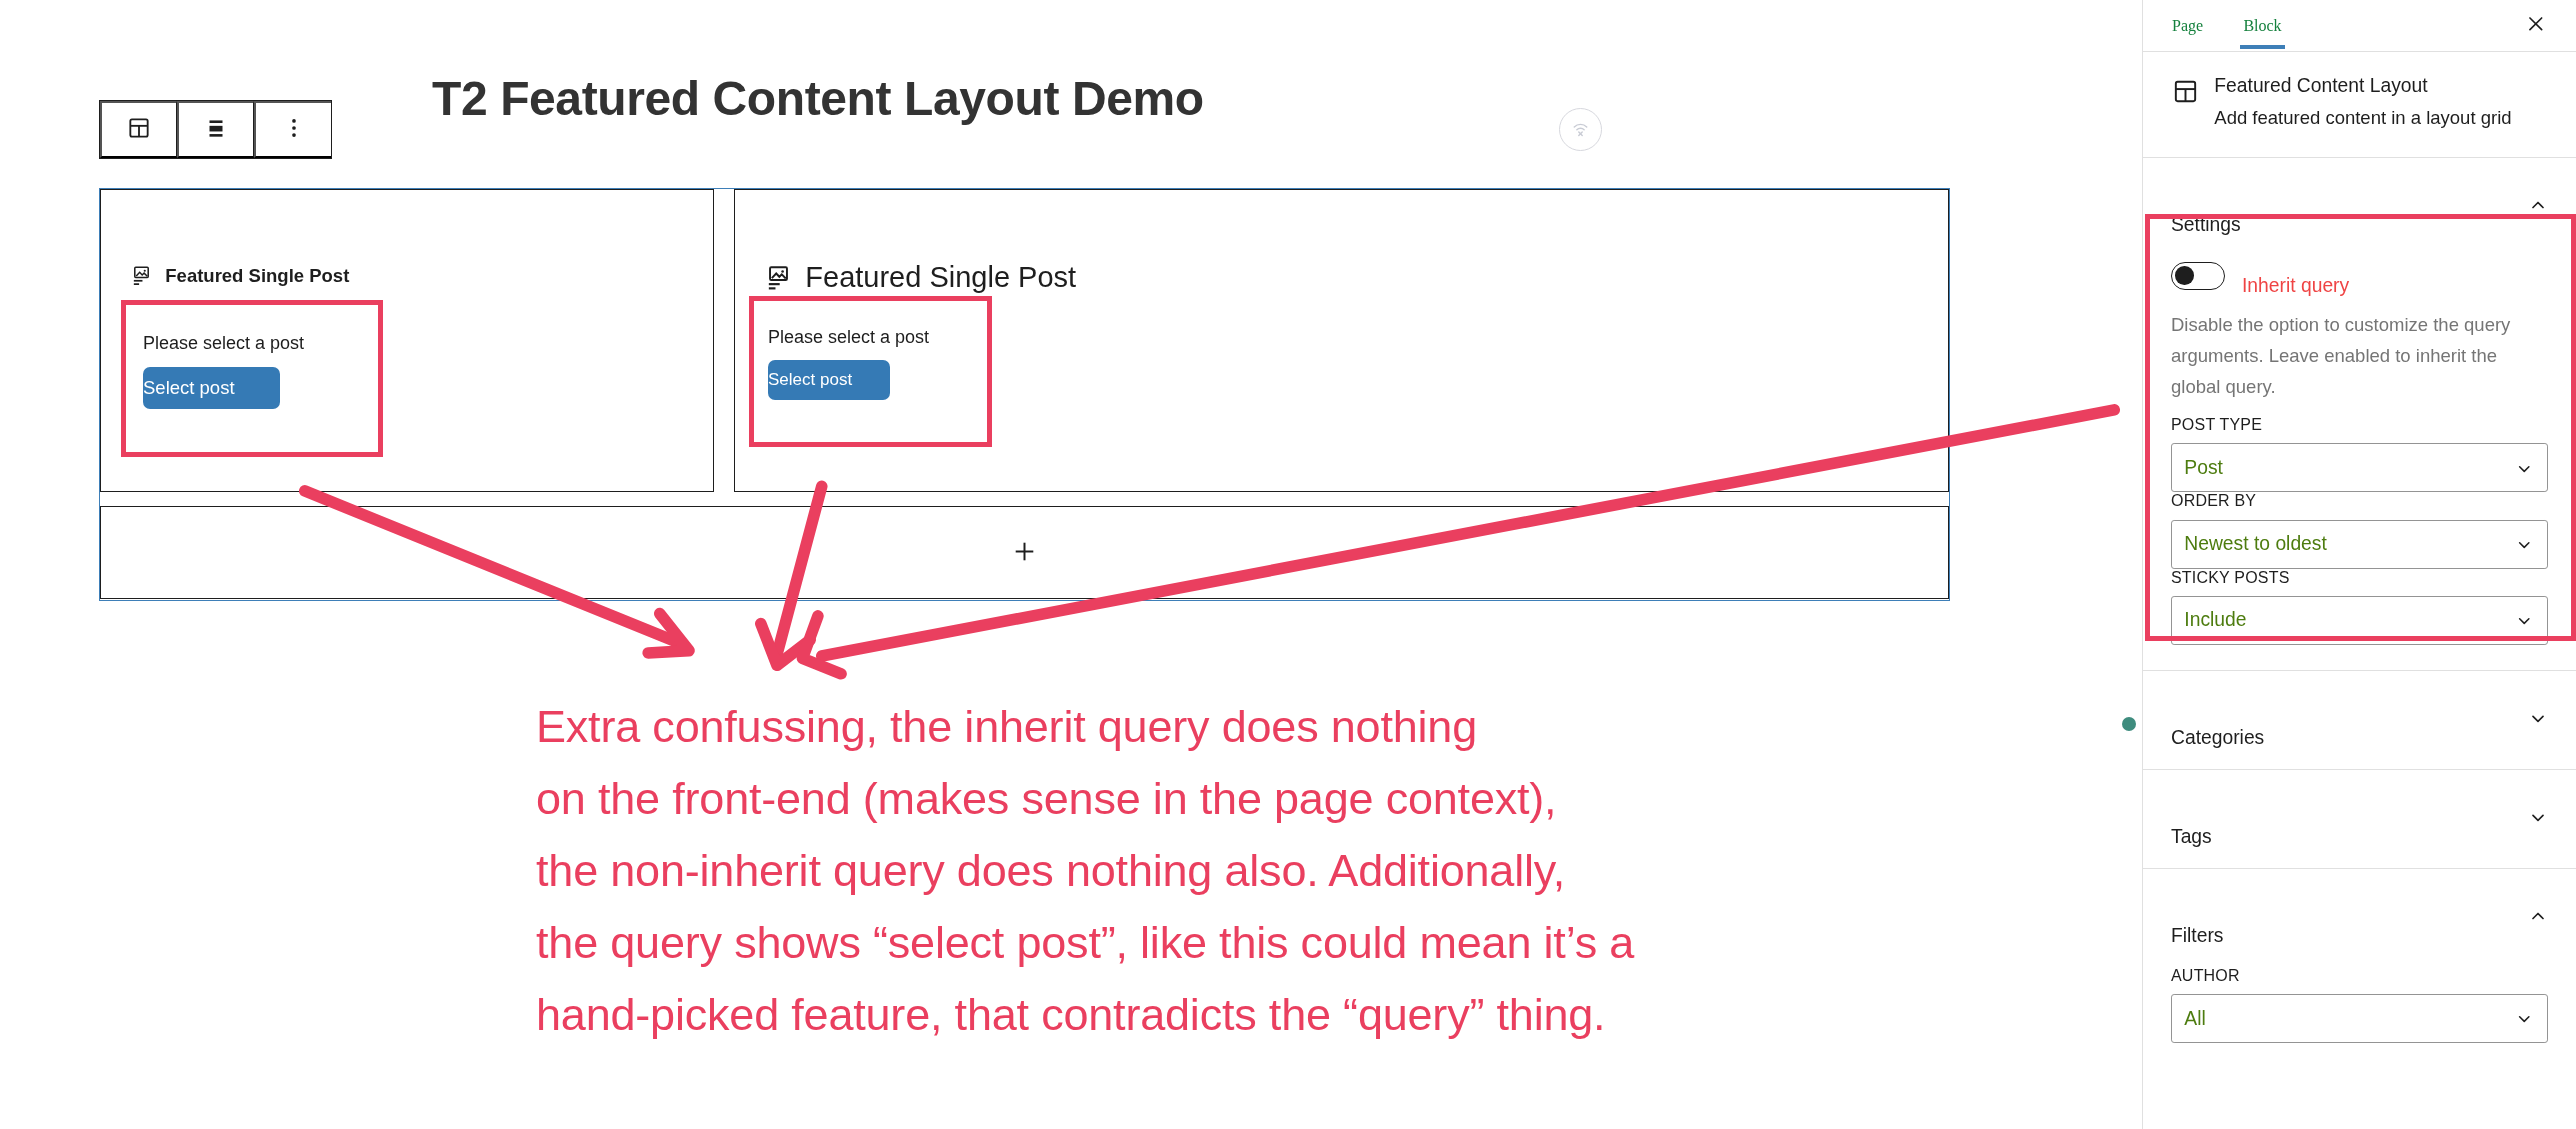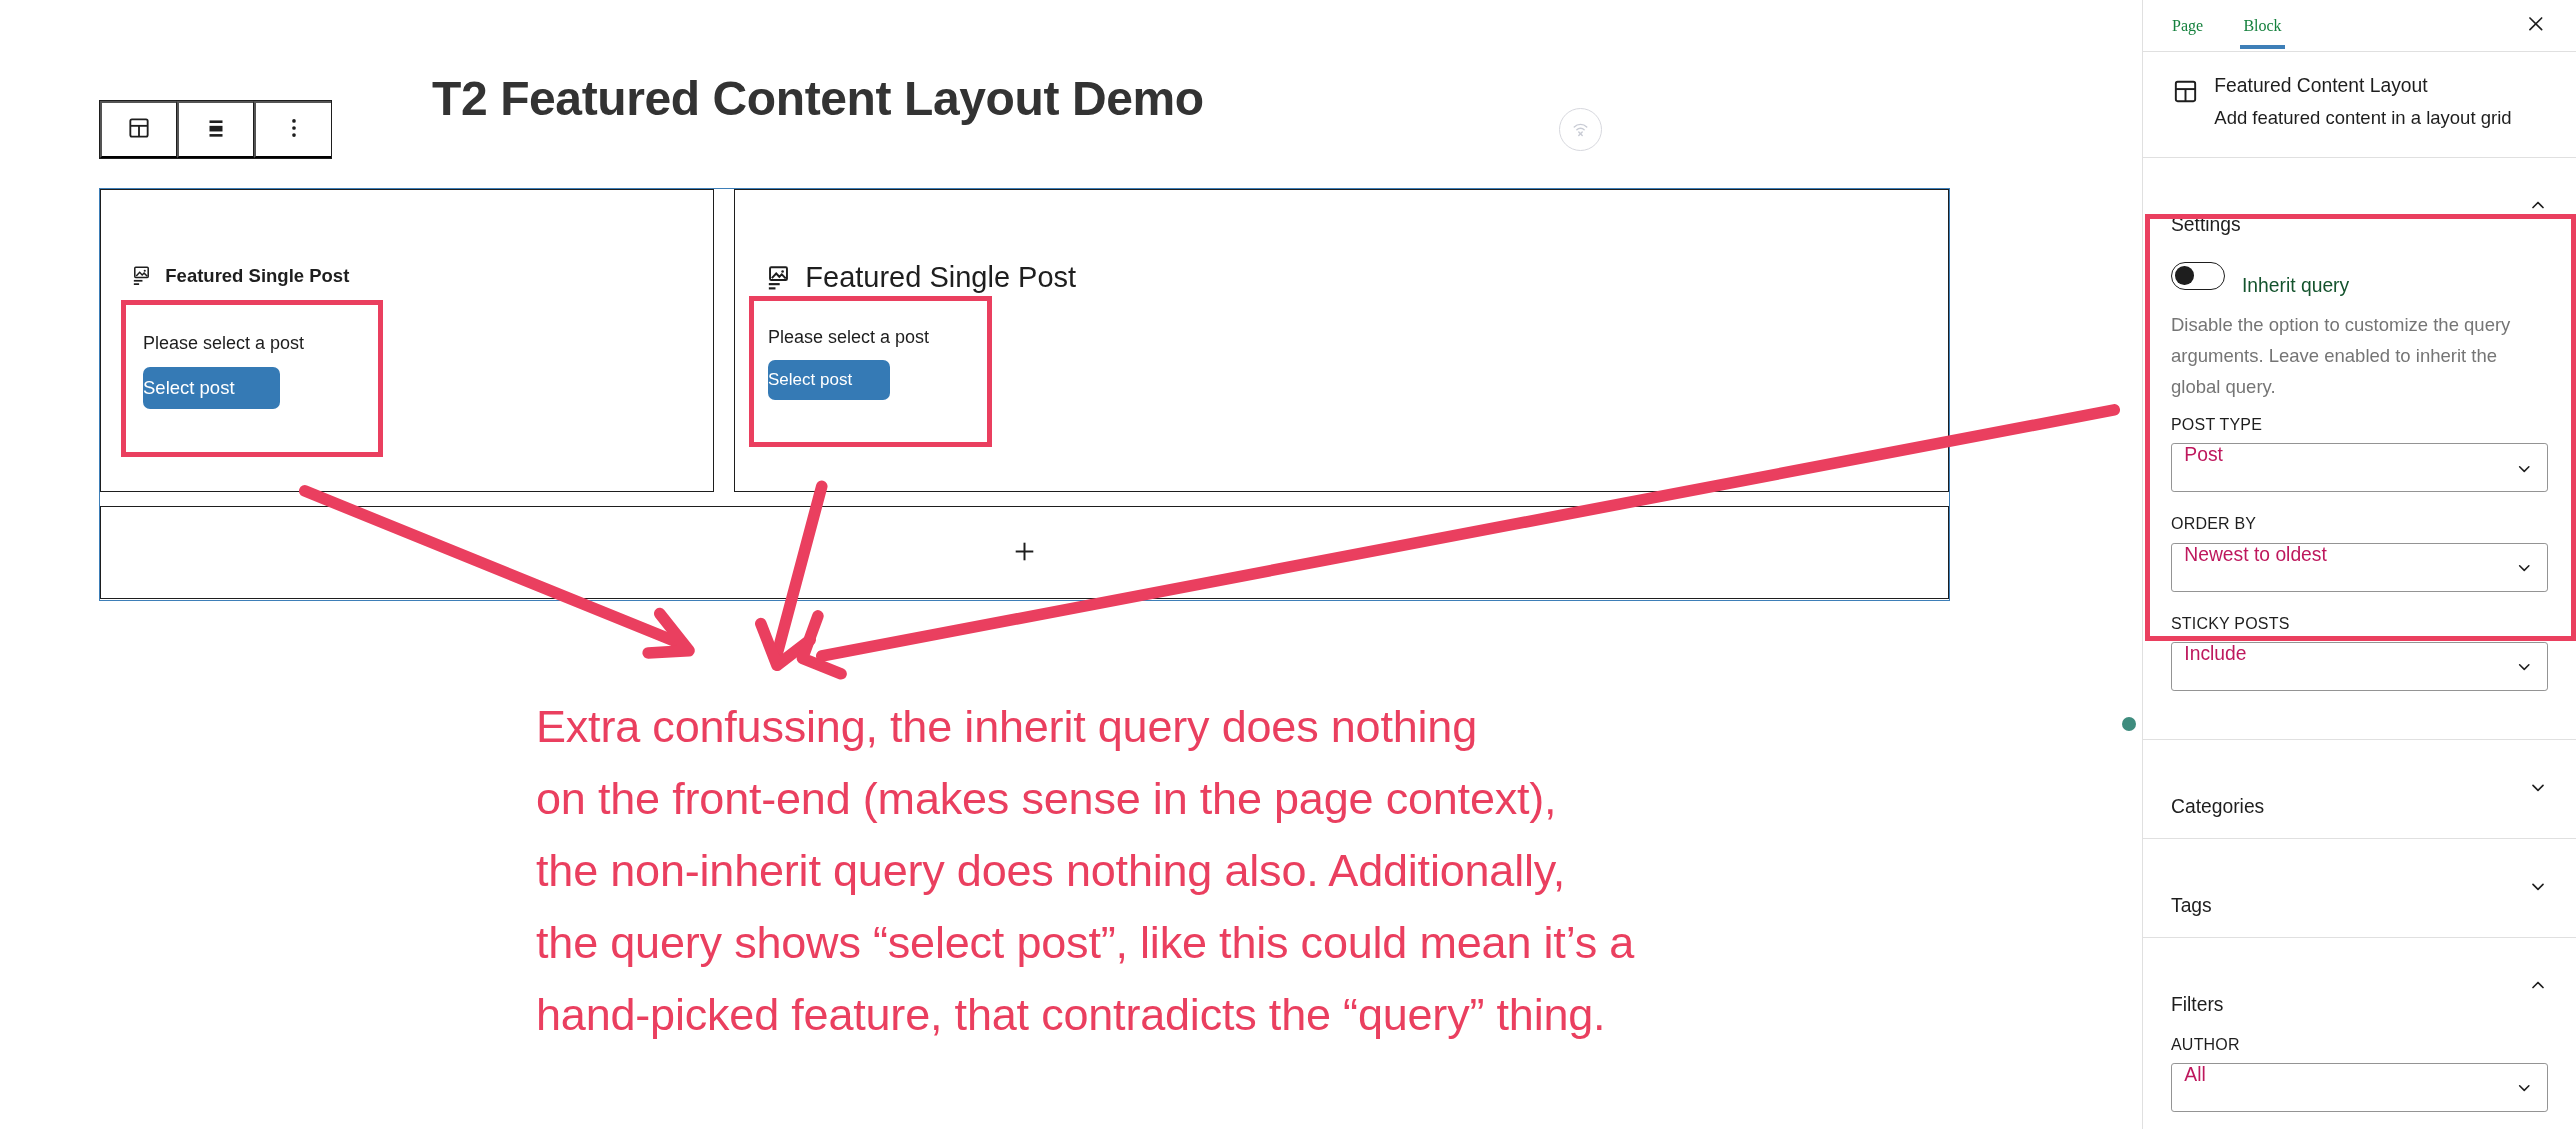--- a/index.html
+++ b/index.html
@@ -200,37 +200,36 @@
     width: 54px; height: 28px; border-radius: 14px;
     border: 1.5px solid #1e1e1e; background: #fff;
     position: relative; margin-right: 17px; cursor: pointer;
     flex: none;
   }
   .toggle .knob {
     position: absolute; left: 3.1px; top: 3.1px;
     width: 18.5px; height: 18.5px; border-radius: 50%;
     background: #1e1e1e;
   }
-  .toggle-label { font-size: 19.3px; color: #14532d; margin-top: 19px; }
+  .toggle-label { font-size: 19.3px; color: #ef4444; margin-top: 19px; }
   .help-text { font-size: 18.5px; color: #757575; line-height: 31px; margin-bottom: 14px; }
 
   .field-label {
     font-size: 16px; color: #1e1e1e;
     text-transform: uppercase; letter-spacing: 0.2px;
     margin-bottom: 9.3px;
   }
   .select-control {
     position: relative;
     height: 49px;
     border: 1.5px solid #949494; border-radius: 3.1px;
     background: #fff;
-    display: flex; align-items: flex-start;
+    display: flex; align-items: center;
     padding: 0 40px 0 12.3px;
-    font-size: 19.3px; color: #be185d;
-    margin-bottom: 23px;
+    font-size: 19.3px; color: #4d7c0f;
     cursor: pointer;
   }
   .select-control .chev {
     position: absolute; right: 12.3px; top: 50%; transform: translateY(-50%);
     width: 20px; height: 20px;
     display: flex; align-items: center; justify-content: center;
   }
 
   
   #settings-highlight {

